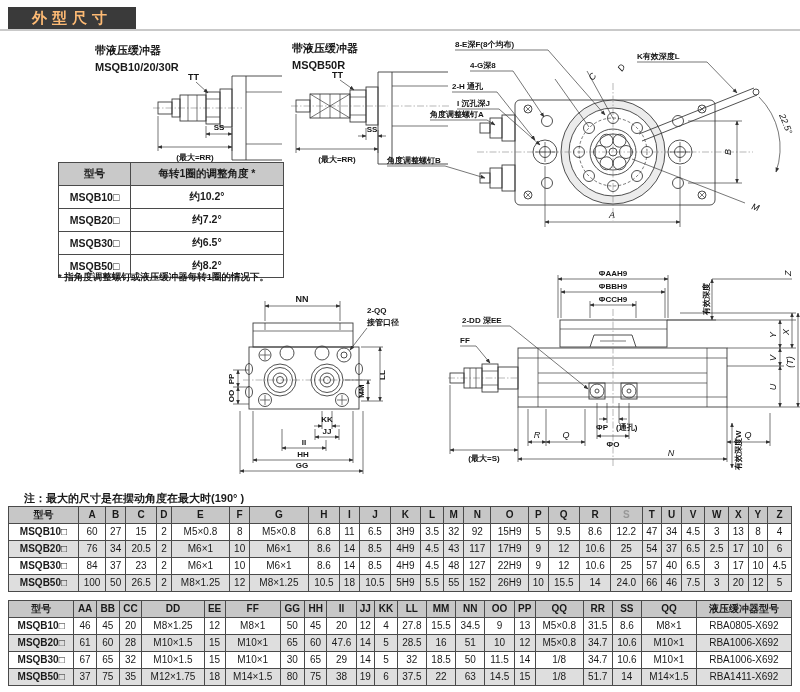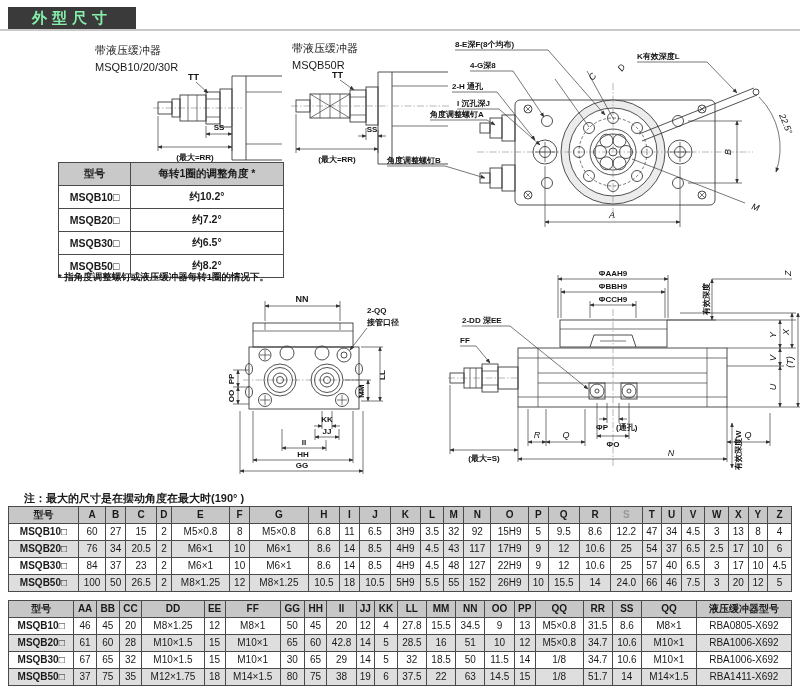--- a/index.html
+++ b/index.html
@@ -1,23 +1,23 @@
 <!DOCTYPE html>
 <html><head>
 <meta charset="utf-8">
 <style>
   html,body{margin:0;padding:0;}
   body{width:800px;height:692px;background:#fff;position:relative;overflow:hidden;
        font-family:"Liberation Sans","DejaVu Sans",sans-serif;color:#1a1a1a;}
   .abs{position:absolute;}
-  .title-bar{left:8px;top:7px;width:128px;height:23px;background:#3a3a3a;color:#86efac;
+  .title-bar{left:8px;top:7px;width:128px;height:23px;background:#3a3a3a;color:#fdba74;
              font-size:15px;font-weight:bold;letter-spacing:5px;display:flex;
              align-items:center;justify-content:center;}
   .top-rule{left:0;top:29px;width:800px;height:2px;background:#c9c9c9;}
-  .caption{font-size:11px;font-weight:normal;line-height:17px;white-space:nowrap;}
+  .caption{font-size:11px;font-weight:bold;line-height:17px;white-space:nowrap;}
   .note{font-size:11px;font-weight:bold;white-space:nowrap;}
   .footnote{font-size:9.5px;font-weight:bold;white-space:nowrap;}
   table.angle{border-collapse:collapse;font-size:10.5px;}
   table.angle th{background:#c9c9c9;border:1px solid #4a4a4a;height:20px;font-weight:bold;}
   table.angle td{border:1px solid #4a4a4a;height:20px;text-align:center;font-weight:bold;}
   table.dim{border-collapse:collapse;width:784px;font-size:10px;table-layout:auto;}
   table.dim th,table.dim td{border:1px solid #4a4a4a;text-align:center;padding:0 1px;
        white-space:nowrap;height:16px;line-height:1;}
   table.dim th{background:#c7c7c7;font-weight:bold;}
   table.dim td:first-child{font-weight:bold;}
@@ -642,21 +642,21 @@
       <tr>
         <td>MSQB20□</td>
         <td>61</td>
         <td>60</td>
         <td>28</td>
         <td>M10×1.5</td>
         <td>15</td>
         <td>M10×1</td>
         <td>65</td>
         <td>60</td>
-        <td>42.8</td>
+        <td>47.6</td>
         <td>14</td>
         <td>5</td>
         <td>28.5</td>
         <td>16</td>
         <td>51</td>
         <td>10</td>
         <td>12</td>
         <td>M5×0.8</td>
         <td>34.7</td>
         <td>10.6</td>

